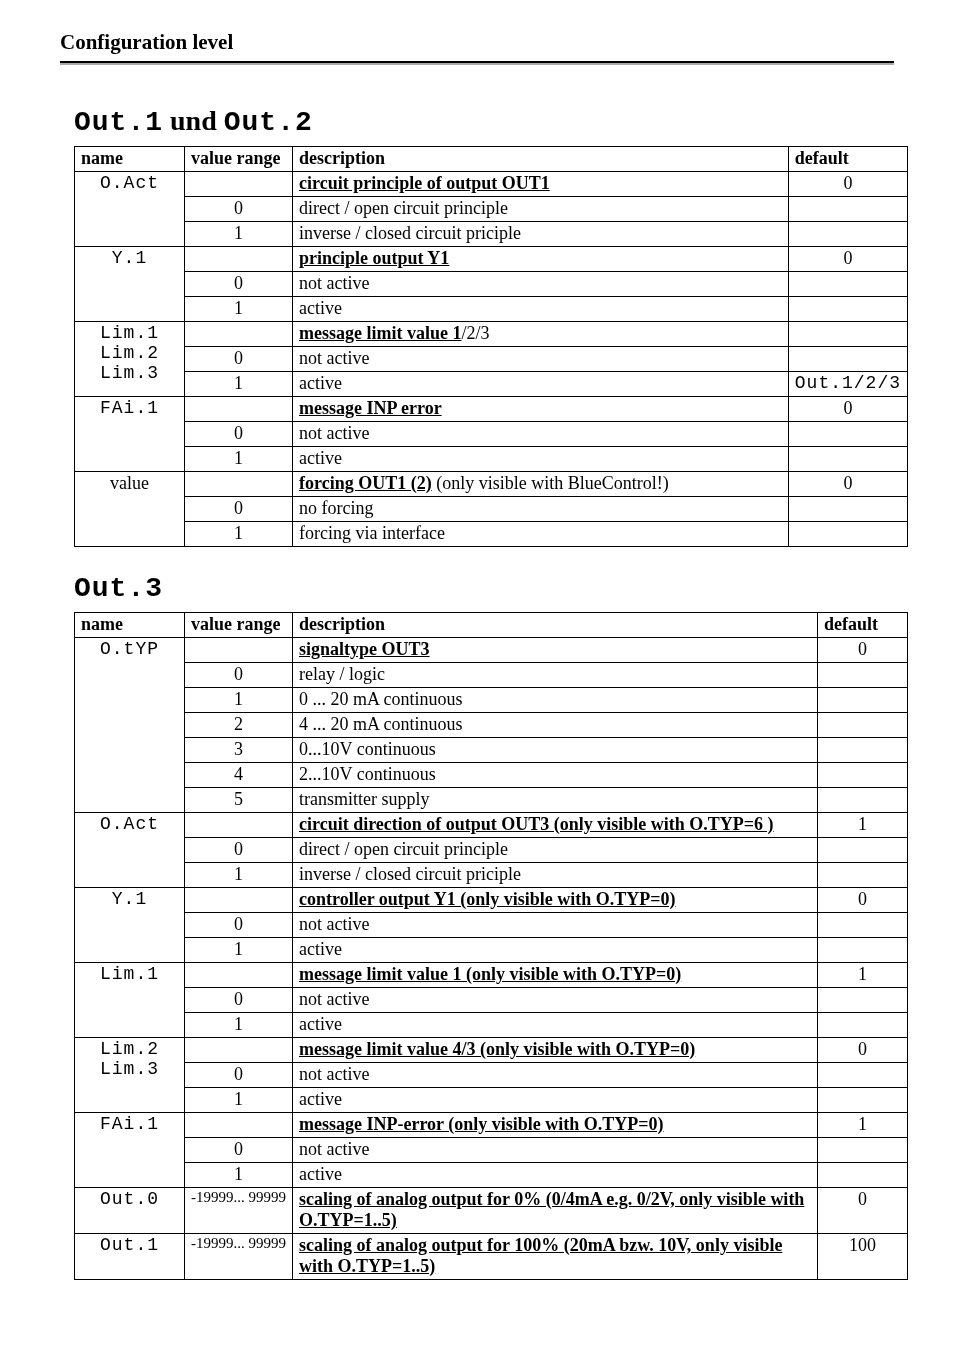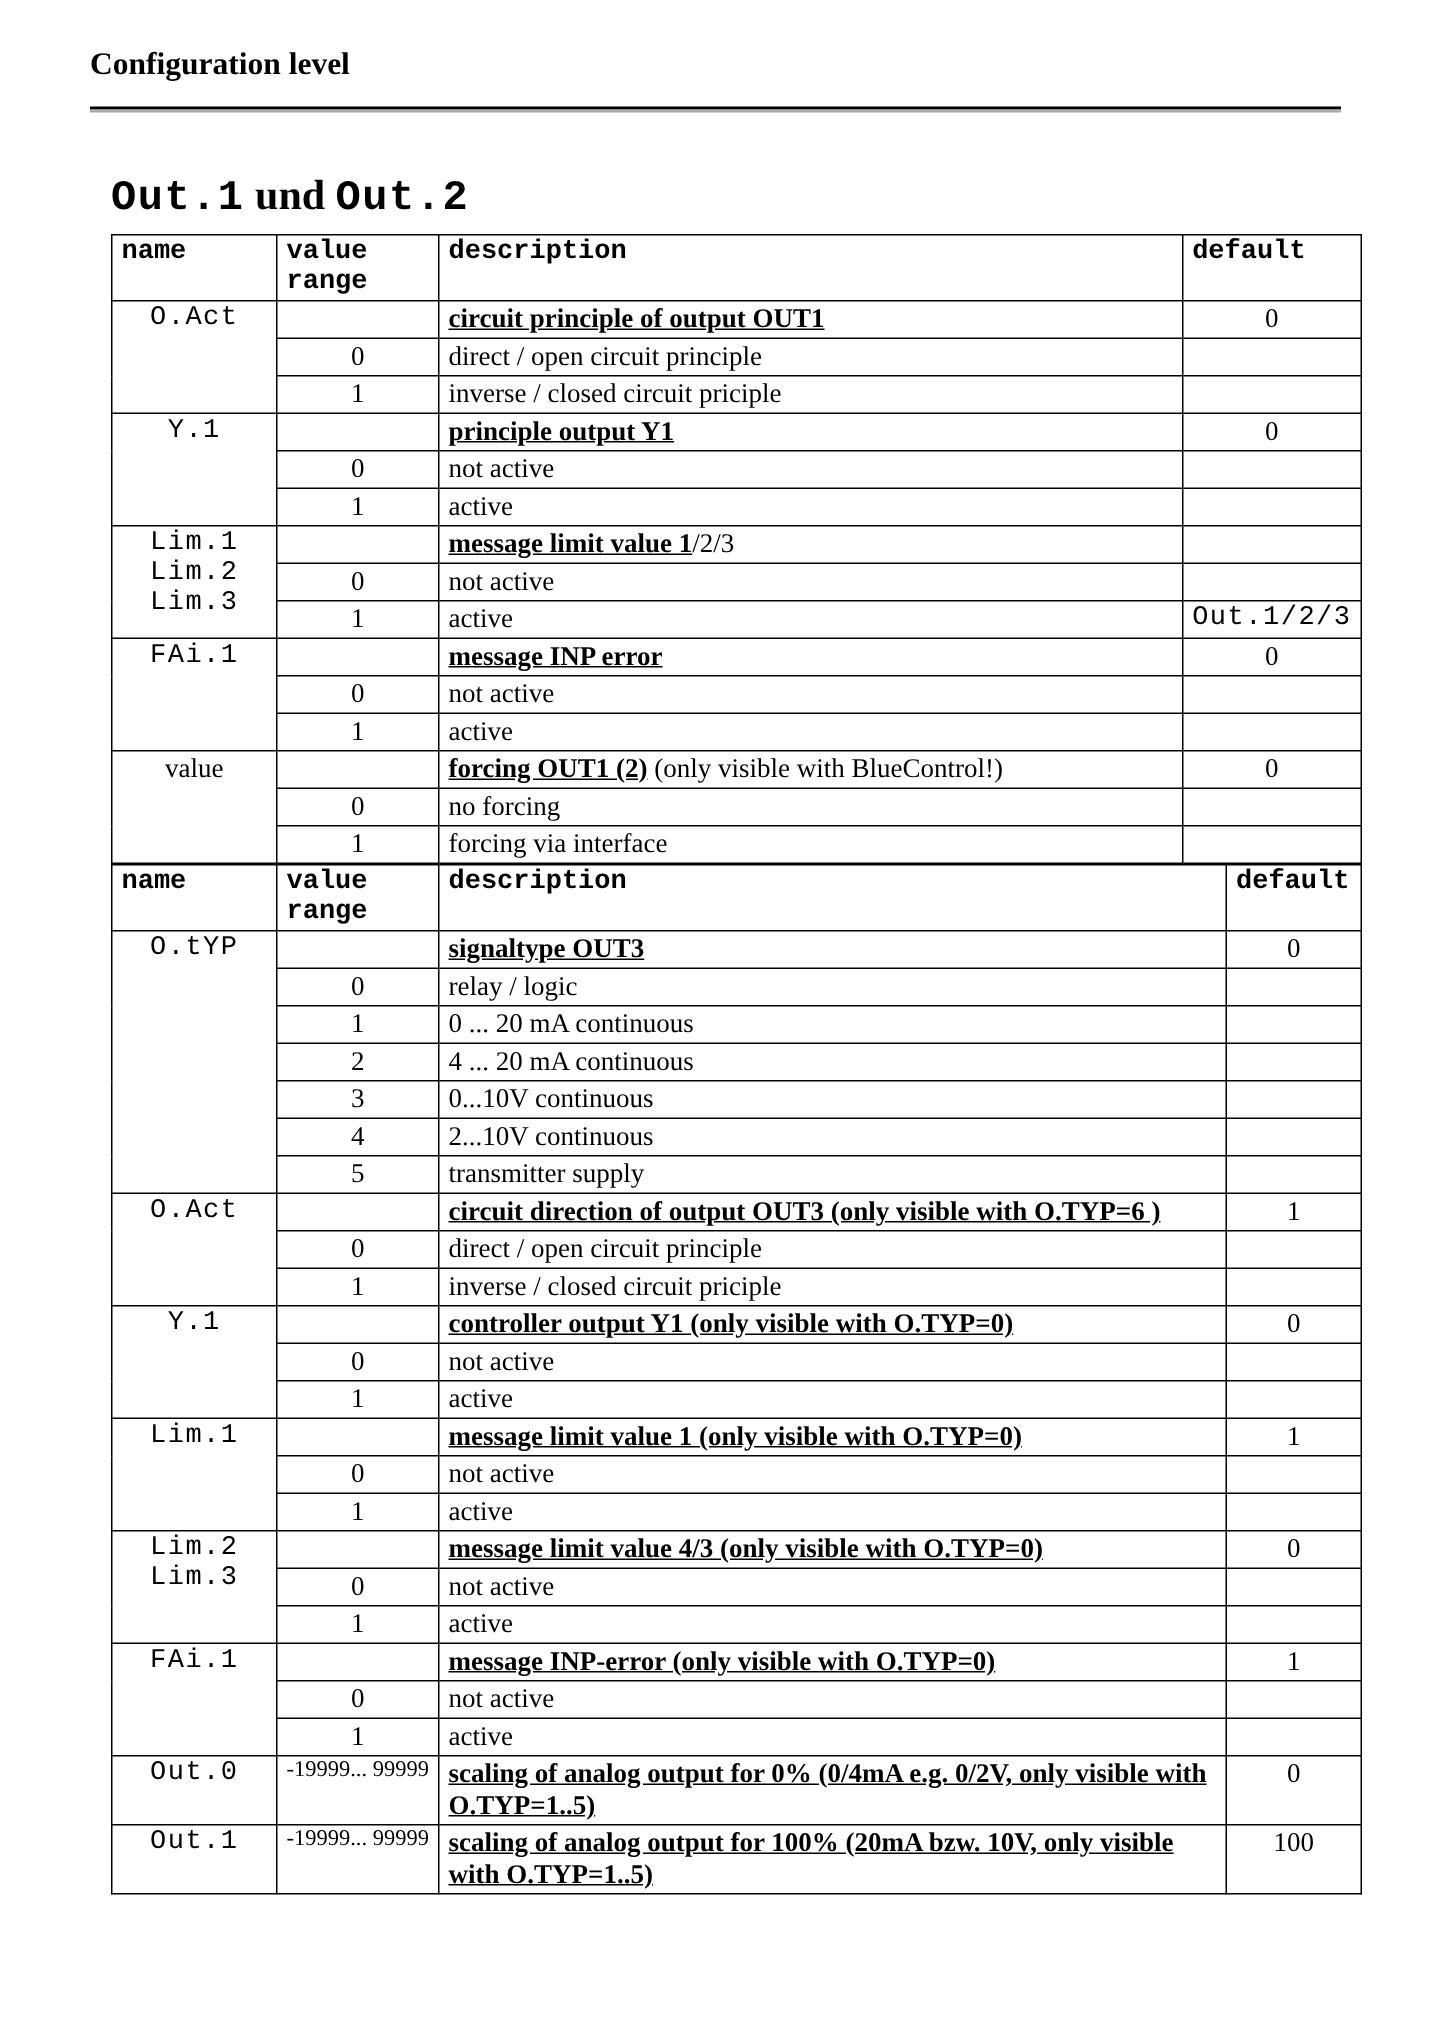--- a/index.html
+++ b/index.html
@@ -9,21 +9,21 @@
     background: #fff;
     color: #000;
     width: 954px;
   }
   .page {
     padding: 30px 60px 40px 60px;
   }
   .header-title {
     font-weight: bold;
     font-size: 21px;
-    padding-bottom: 16px;
+    padding-bottom: 6px;
   }
   .header-rule {
     border-top: 2px solid #000;
     border-bottom: 2px solid #aaa;
     height: 0px;
     margin-bottom: 40px;
   }
   .section-title {
     font-size: 28px;
     font-weight: bold;
@@ -42,21 +42,20 @@
     font-size: 18px;
   }
   table.cfg td, table.cfg th {
     border: 1px solid #000;
     padding: 1px 6px 2px 6px;
     vertical-align: top;
   }
   table.cfg th {
     font-weight: bold;
     text-align: left;
-    font-family: Liberation Mono, monospace;
   }
   col.c-name { width: 110px; }
   col.c-range { width: 108px; }
   col.c-desc { width: auto; }
   col.c-def { width: 90px; }
   .center { text-align: center; }
   .b { font-weight: bold; }
   .u { text-decoration: underline; }
 </style>
 </head>
@@ -162,20 +161,23 @@
           <td class="center"></td>
         </tr>
         <tr>
           <td class="center">1</td>
           <td>forcing via interface</td>
           <td class="center"></td>
         </tr>
       </tbody>
   </table>
 
+  <div class="section-title">
+    <span class="segfont">Out.3</span>
+  </div>
 
   <table class="cfg">
     <colgroup>
         <col class="c-name">
         <col class="c-range">
         <col class="c-desc">
         <col class="c-def">
       </colgroup>
     <thead>
       <tr>

